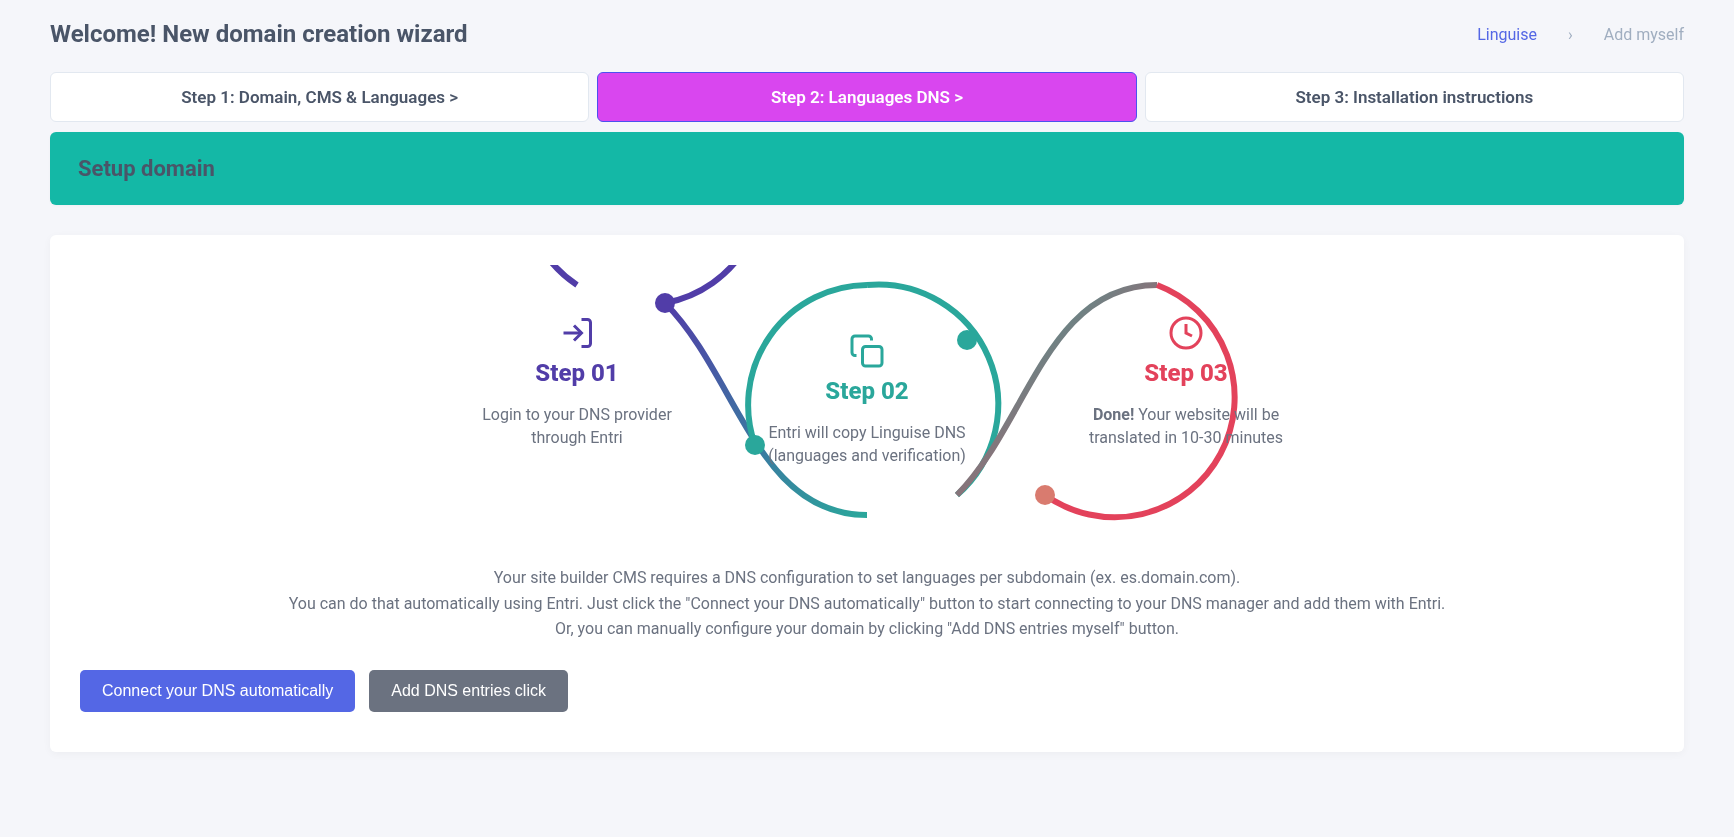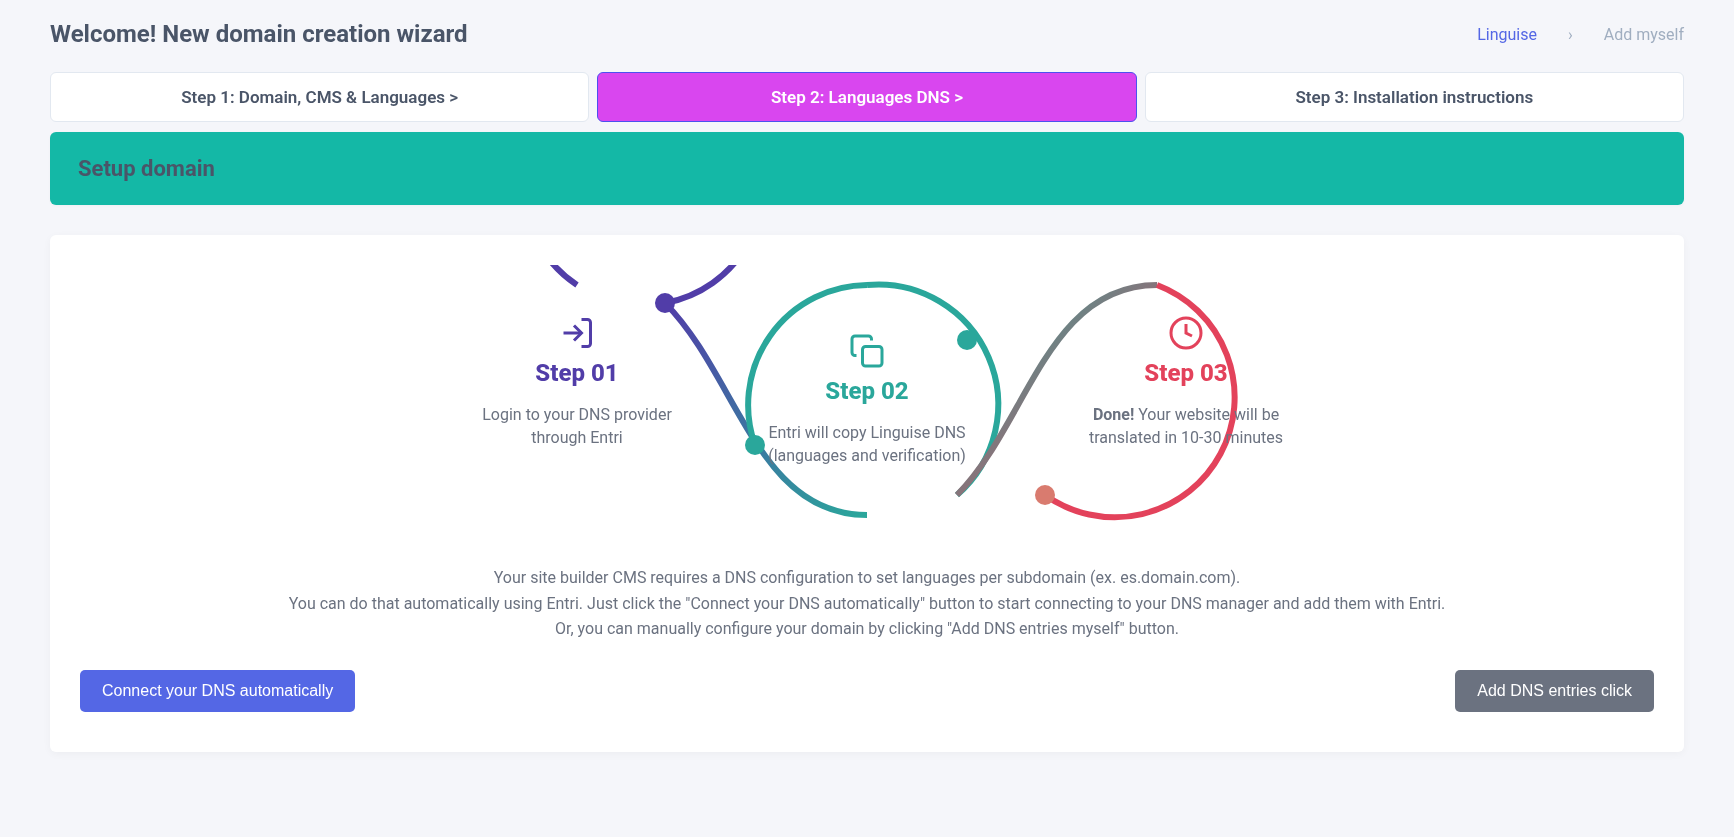--- a/index.html
+++ b/index.html
@@ -94,21 +94,22 @@
     .sd3 h4 { color: #e3425b; }
     .desc {
       font-size: 16px;
       color: #6b7280;
       line-height: 1.6;
       max-width: 1200px;
       margin: 0 auto;
     }
     .button-row {
       display: flex;
-      justify-content: space-between;
+      gap: 14px;
+      justify-content: flex-start;
       margin-top: 28px;
     }
     .btn {
       padding: 12px 22px;
       font-size: 16px;
       border: none;
       border-radius: 5px;
       cursor: pointer;
       color: #fff;
     }

